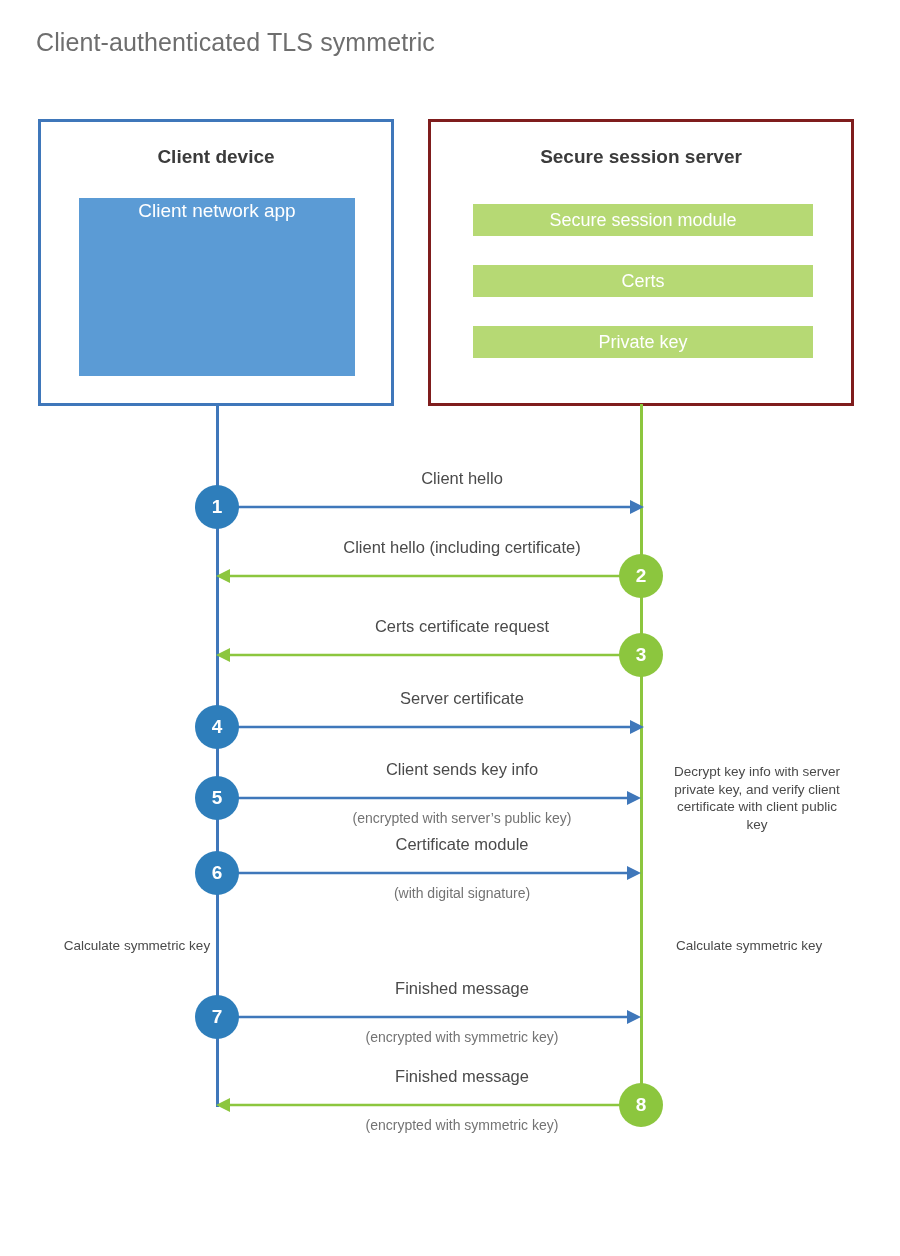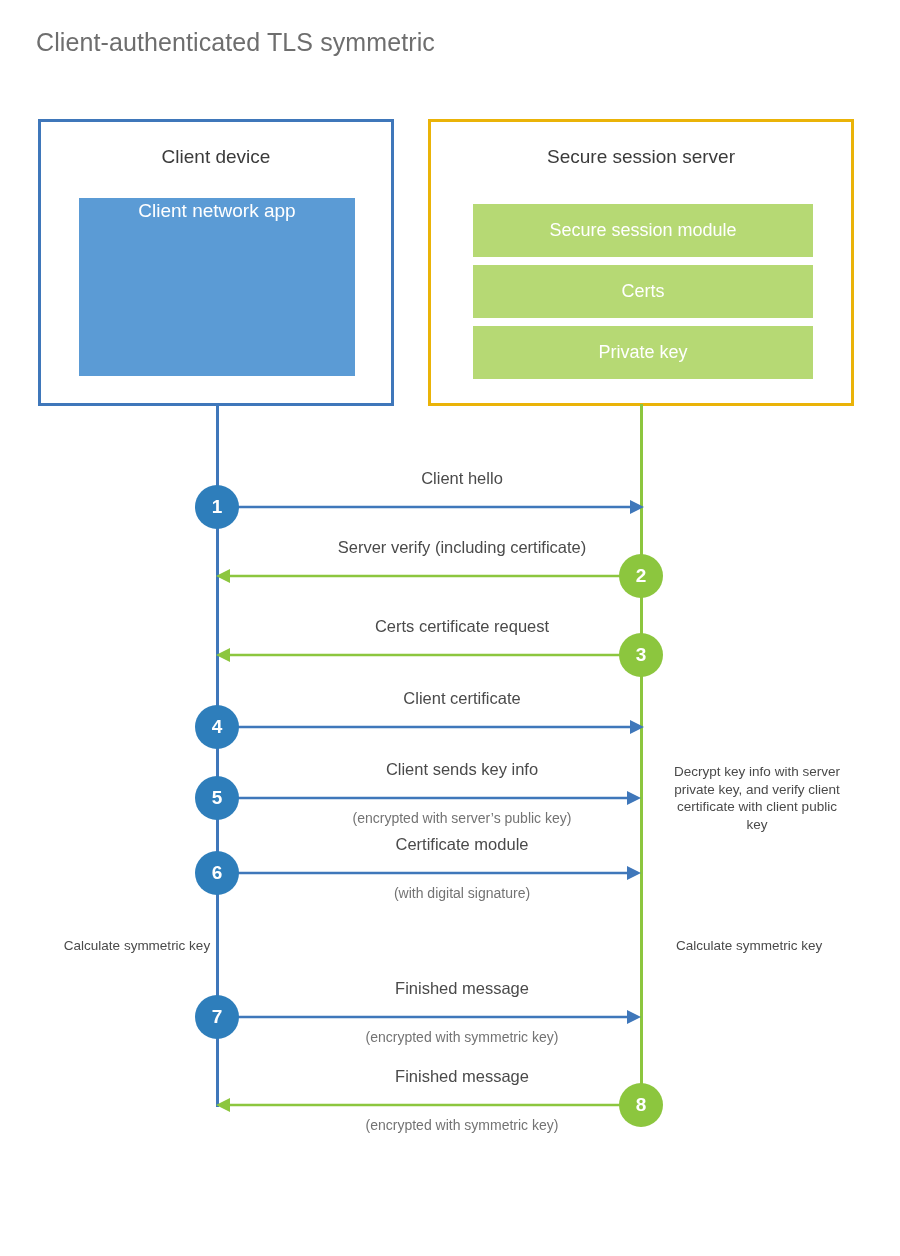--- a/index.html
+++ b/index.html
@@ -43,30 +43,30 @@
     top: 119px;
     width: 356px;
     height: 287px;
     border: 3px solid #3f77ba;
   }
   #server-box {
     left: 428px;
     top: 119px;
     width: 426px;
     height: 287px;
-    border: 3px solid #eab308;
+    border: 3px solid #7f1d1d;
   }
   .party-title {
     position: absolute;
     left: 0;
     top: 24px;
     width: 100%;
     text-align: center;
     font-size: 19px;
-    font-weight: normal;
+    font-weight: bold;
     color: #3b3b3b;
   }
 
   
   #client-app {
     position: absolute;
     left: 38px;
     top: 76px;
     width: 276px;
     height: 178px;
@@ -80,21 +80,21 @@
     justify-content: center;
     padding-bottom: 34px;
     box-sizing: border-box;
   }
 
   
   .server-bar {
     position: absolute;
     left: 42px;
     width: 340px;
-    height: 53px;
+    height: 32px;
     background: #b6d974;
     color: #ffffff;
     font-size: 18px;
     display: flex;
     align-items: center;
     justify-content: center;
     box-sizing: border-box;
   }
   #server-bar-0 { top: 82px; }
   #server-bar-1 { top: 143px; }
@@ -230,21 +230,21 @@
     <svg class="arrow-svg" viewBox="0 0 600 24">
       <line x1="66" y1="12" x2="480" y2="12" stroke="#3f77ba" stroke-width="2.5"></line>
       <polygon points="480,5 494,12 480,19" fill="#3f77ba"></polygon>
     </svg>
   </div>
   <div class="step-bubble client" style="left:195px; top:485px;">
     <span>1</span>
   </div>
 
   <div class="msg" style="top:576px;">
-    <div class="msg-label primary">Server verify (including certificate)</div>
+    <div class="msg-label primary">Client hello (including certificate)</div>
     <svg class="arrow-svg" viewBox="0 0 600 24">
       <line x1="80" y1="12" x2="492" y2="12" stroke="#8cc63e" stroke-width="2.5"></line>
       <polygon points="80,5 66,12 80,19" fill="#8cc63e"></polygon>
     </svg>
   </div>
   <div class="step-bubble server" style="left:619px; top:554px;">
     <span>2</span>
   </div>
 
   <div class="msg" style="top:655px;">
@@ -252,21 +252,21 @@
     <svg class="arrow-svg" viewBox="0 0 600 24">
       <line x1="80" y1="12" x2="492" y2="12" stroke="#8cc63e" stroke-width="2.5"></line>
       <polygon points="80,5 66,12 80,19" fill="#8cc63e"></polygon>
     </svg>
   </div>
   <div class="step-bubble server" style="left:619px; top:633px;">
     <span>3</span>
   </div>
 
   <div class="msg" style="top:727px;">
-    <div class="msg-label primary">Client certificate</div>
+    <div class="msg-label primary">Server certificate</div>
     <svg class="arrow-svg" viewBox="0 0 600 24">
       <line x1="66" y1="12" x2="480" y2="12" stroke="#3f77ba" stroke-width="2.5"></line>
       <polygon points="480,5 494,12 480,19" fill="#3f77ba"></polygon>
     </svg>
   </div>
   <div class="step-bubble client" style="left:195px; top:705px;">
     <span>4</span>
   </div>
 
   <div class="msg" style="top:798px;">

